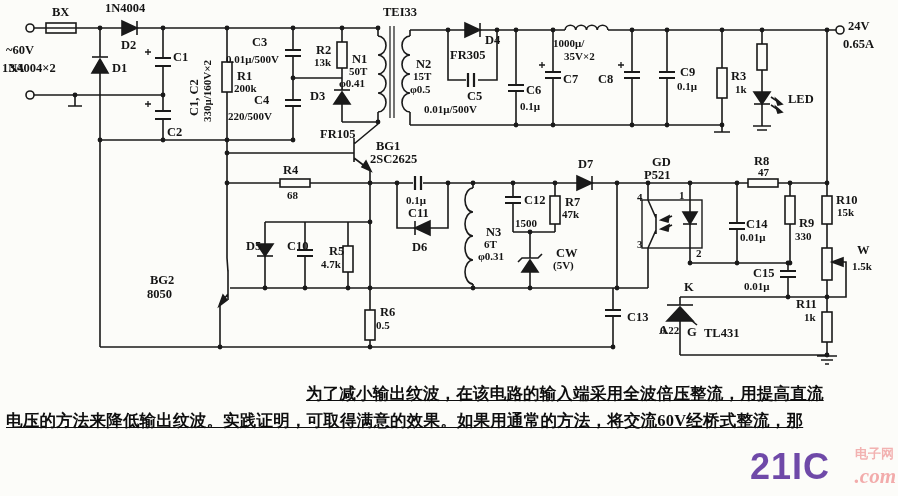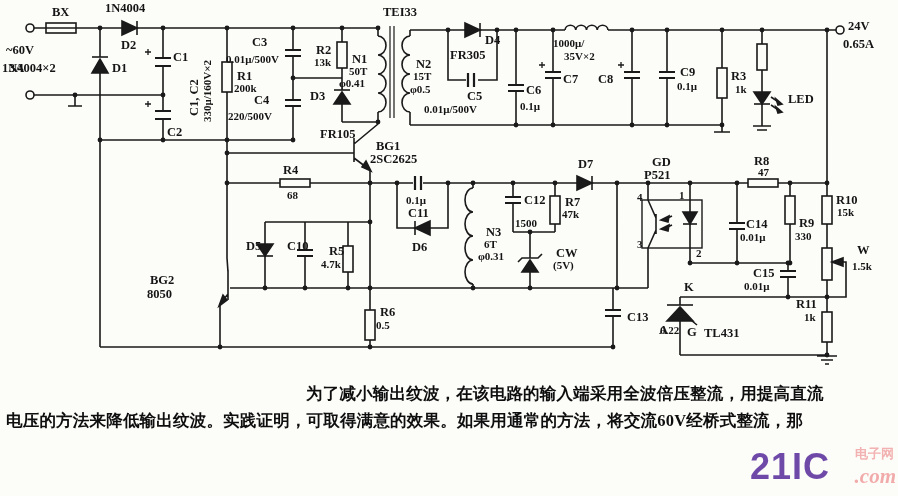--- a/index.html
+++ b/index.html
@@ -5,21 +5,21 @@
   html,body{margin:0;padding:0;background:#e8e8e4;}
   #stage{position:relative;width:898px;height:496px;background:#fcfcf9;overflow:hidden;
          font-family:"Liberation Serif","DejaVu Serif",serif;}
   svg{position:absolute;left:0;top:0;}
   .lb{position:absolute;font:700 12.5px "Liberation Serif","DejaVu Serif",serif;color:#151515;
       white-space:nowrap;line-height:1;}
   .sm{font-size:11px;}
   .vlab{transform:rotate(-90deg);transform-origin:0 0;}
   .para{position:absolute;left:6px;top:380px;width:888px;color:#0e0e0e;
         font:700 16.5px "Liberation Serif","DejaVu Serif",serif;}
-  .para div{line-height:27px;letter-spacing:0.2px;white-space:nowrap;}
+  .para div{line-height:27px;letter-spacing:0.2px;white-space:nowrap;text-decoration:underline;}
   .indent{padding-left:300px;}
   .sub{font-size:10.5px;vertical-align:-4px;}
   .wm{position:absolute;left:744px;top:444px;width:154px;height:52px;opacity:.8;pointer-events:none;}
   .wm-main{position:absolute;left:6px;top:2px;font:700 36px "Liberation Sans","DejaVu Sans",sans-serif;
            color:#4c1d95;letter-spacing:1px;}
   .wm-cn{position:absolute;right:4px;top:1px;font:700 13px "Liberation Sans","DejaVu Sans",sans-serif;color:#f0a0a0;}
   .wm-com{position:absolute;right:2px;top:20px;font:italic 700 21px "Liberation Serif","DejaVu Serif",serif;color:#f09898;}
 </style>
 </head>
 <body>

